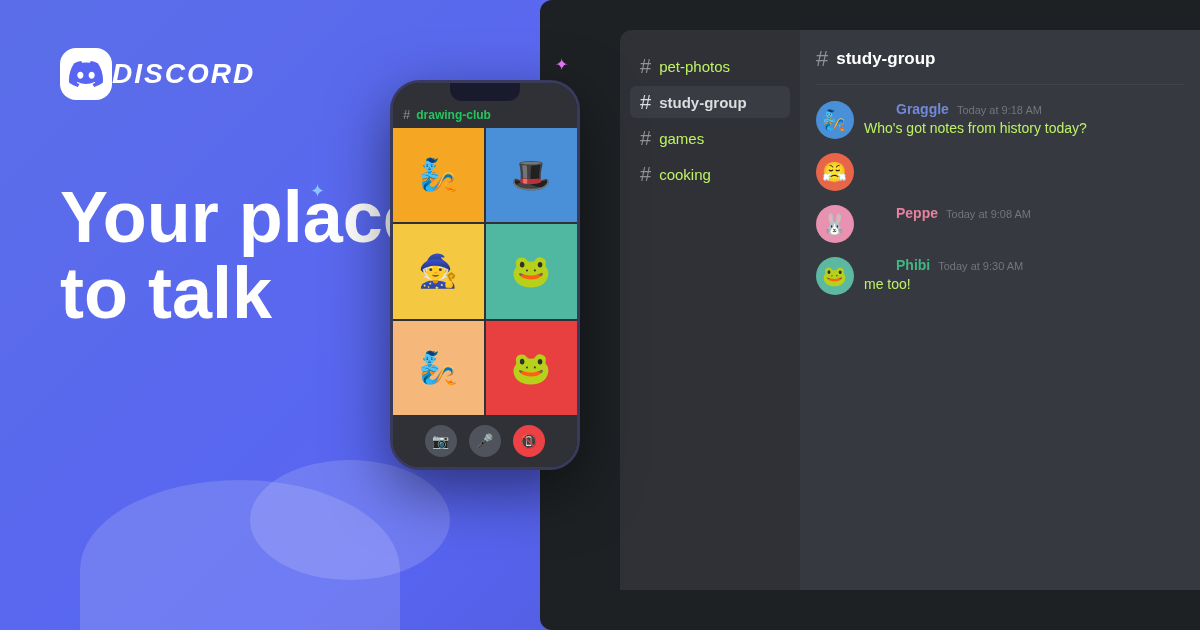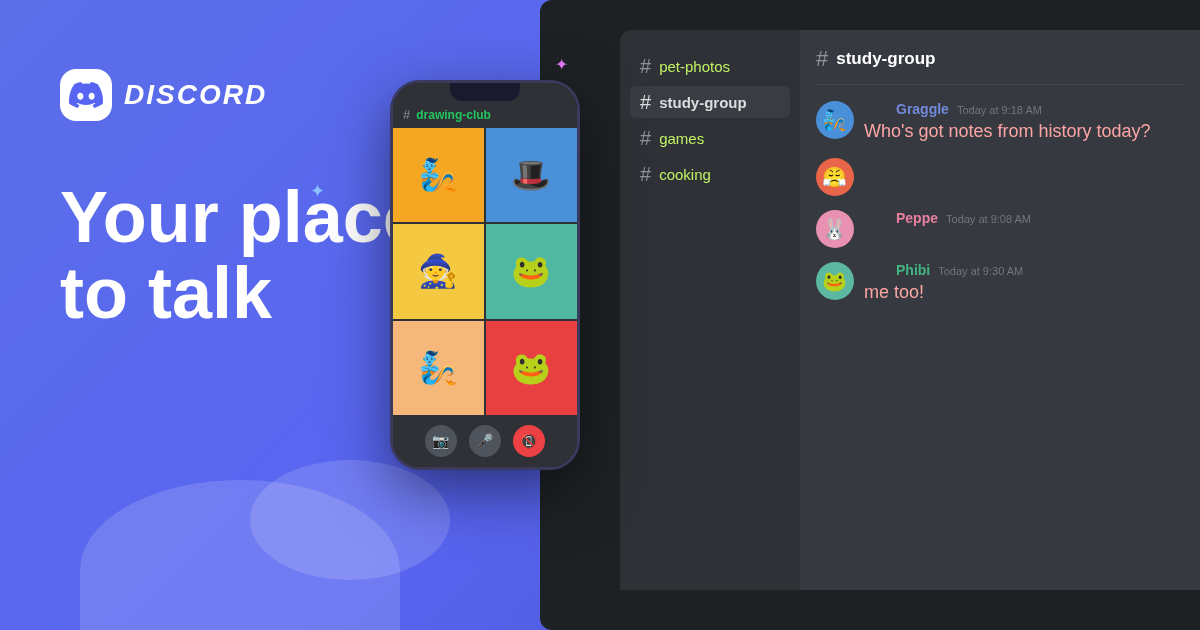--- a/index.html
+++ b/index.html
@@ -43,25 +43,24 @@
       left: 310px;
       top: 180px;
       color: #8bc4ff;
       font-size: 18px;
       z-index: 2;
     }
 
     
     .discord-logo {
       position: absolute;
-      top: 69px;
+      top: 48px;
       left: 60px;
       display: flex;
       align-items: center;
-      gap: 12px;
       z-index: 2;
     }
     .discord-icon {
       width: 52px;
       height: 52px;
       background: white;
       border-radius: 16px;
       display: flex;
       align-items: center;
       justify-content: center;
@@ -220,22 +219,22 @@
     .author-graggle { color: #7289da; }
     .author-cap { color: #f04747; }
     .author-peppe { color: #e880a0; }
     .author-phibi { color: #43b581; }
 
     .message-time {
       color: #72767d;
       font-size: 11px;
     }
     .message-text {
-      color: #fca5a5;
-      font-size: 18px;
+      color: #bef264;
+      font-size: 14px;
       line-height: 1.4;
     }
 
     
     .sparkle-laptop {
       position: absolute;
       top: 55px;
       left: 15px;
       color: #e879f9;
       font-size: 16px;

